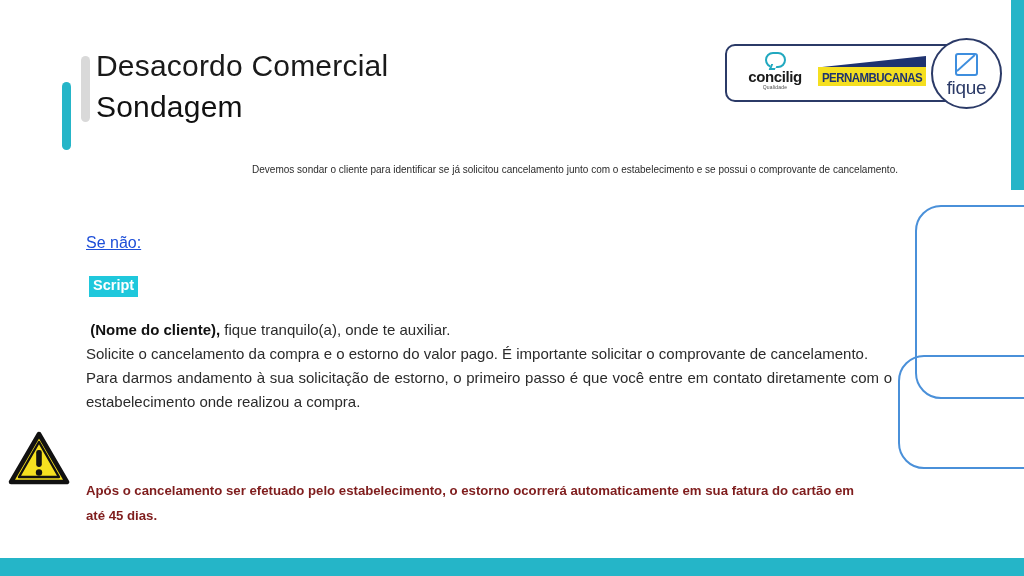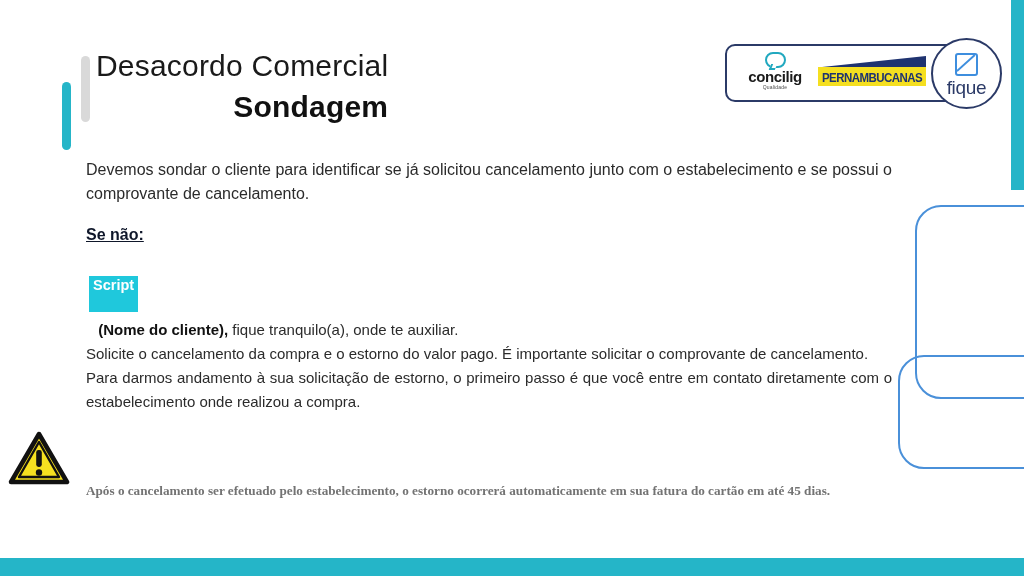--- a/index.html
+++ b/index.html
@@ -89,25 +89,24 @@
   }
   .title-line1 {
     font-size: 30px;
     font-weight: 400;
     color: #1a1a1a;
     line-height: 40px;
     letter-spacing: 0.2px;
   }
   .title-line2 {
     font-size: 30px;
-    font-weight: bold;
+    font-weight: normal;
     color: #111111;
     line-height: 42px;
     letter-spacing: 0.2px;
-    text-align: right;
   }
 
   
   .logo-bar {
     position: absolute;
     left: 725px;
     top: 44px;
     width: 240px;
     height: 58px;
     border: 2px solid #2B3A67;
@@ -230,42 +229,43 @@
     letter-spacing: -0.3px;
     line-height: 22px;
   }
 
   
   .intro-text {
     position: absolute;
     left: 86px;
     top: 158px;
     width: 812px;
-    font-size: 16px;
+    font-size: 10px;
     line-height: 24px;
     color: #2b2b2b;
+    text-align: right;
   }
   .se-nao {
     position: absolute;
     left: 86px;
-    top: 226px;
+    top: 234px;
     font-size: 16px;
-    font-weight: bold;
-    color: #0f172a;
+    font-weight: normal;
+    color: #1d4ed8;
     text-decoration: underline;
   }
   .script-badge {
     position: absolute;
     left: 89px;
     top: 276px;
     background: #1FC8DC;
     color: #ffffff;
     font-size: 14.5px;
     font-weight: bold;
-    padding: 1px 4px 18px 4px;
+    padding: 1px 4px 3px 4px;
     line-height: 17px;
   }
 
   .script-body {
     position: absolute;
     left: 86px;
     top: 318px;
     width: 806px;
     font-size: 15px;
     line-height: 24px;
@@ -274,41 +274,39 @@
   .script-line {
     display: block;
   }
   .script-line.justified {
     text-align: justify;
     text-align-last: left;
   }
   .script-body b {
     font-weight: bold;
     color: #111;
-    margin-left: 8px;
   }
 
   
   .warn-icon {
     position: absolute;
     left: 8px;
     top: 430px;
     width: 62px;
     height: 56px;
   }
   .note-text {
     position: absolute;
     left: 86px;
     top: 478px;
     width: 790px;
     font-size: 13.2px;
     font-weight: bold;
     line-height: 25px;
-    color: #737373;
-    font-family: Liberation Serif, serif;
+    color: #7f1d1d;
   }
 </style>
 </head>
 <body>
 
 <div id="slide">
 
   <div class="teal-right-bar"></div>
   <div class="teal-bottom-bar"></div>
   <div class="blue-shape blue-shape-top"></div>

